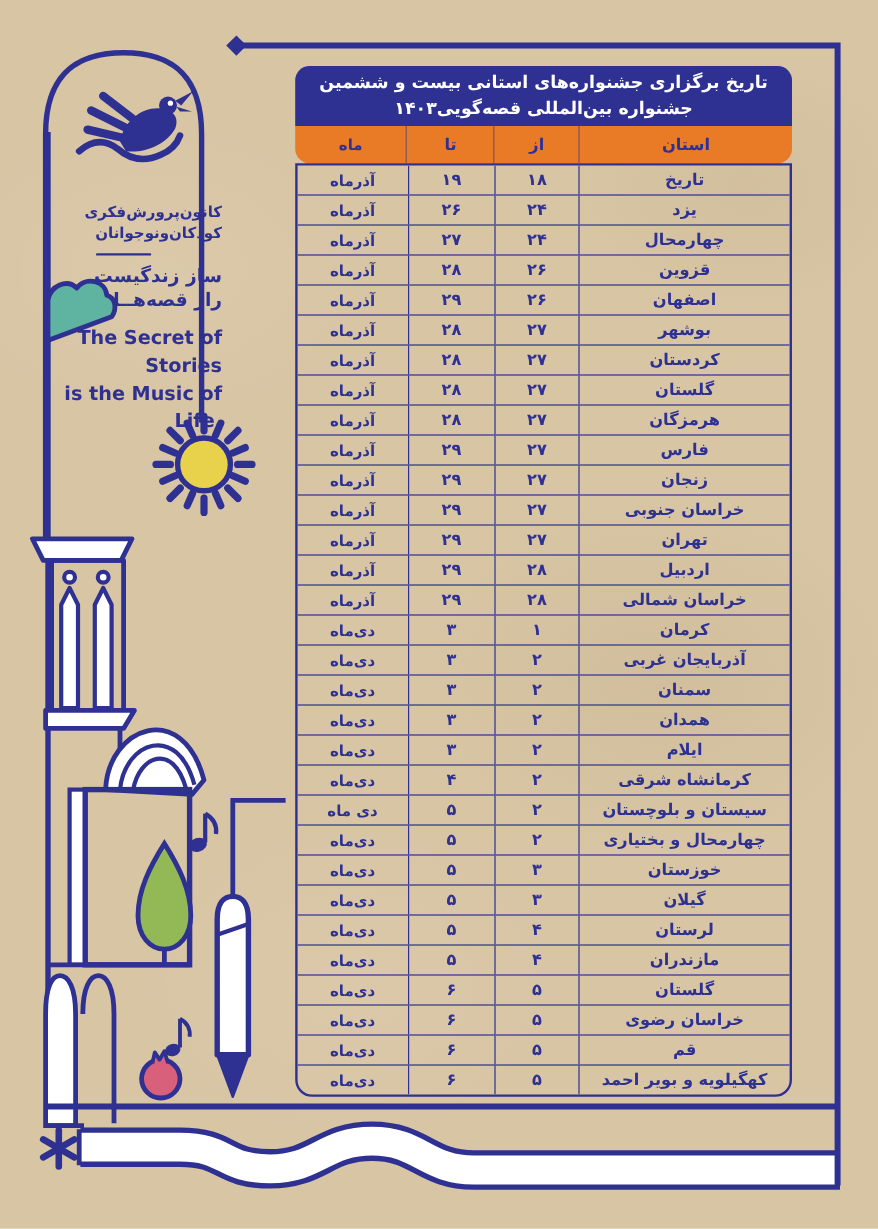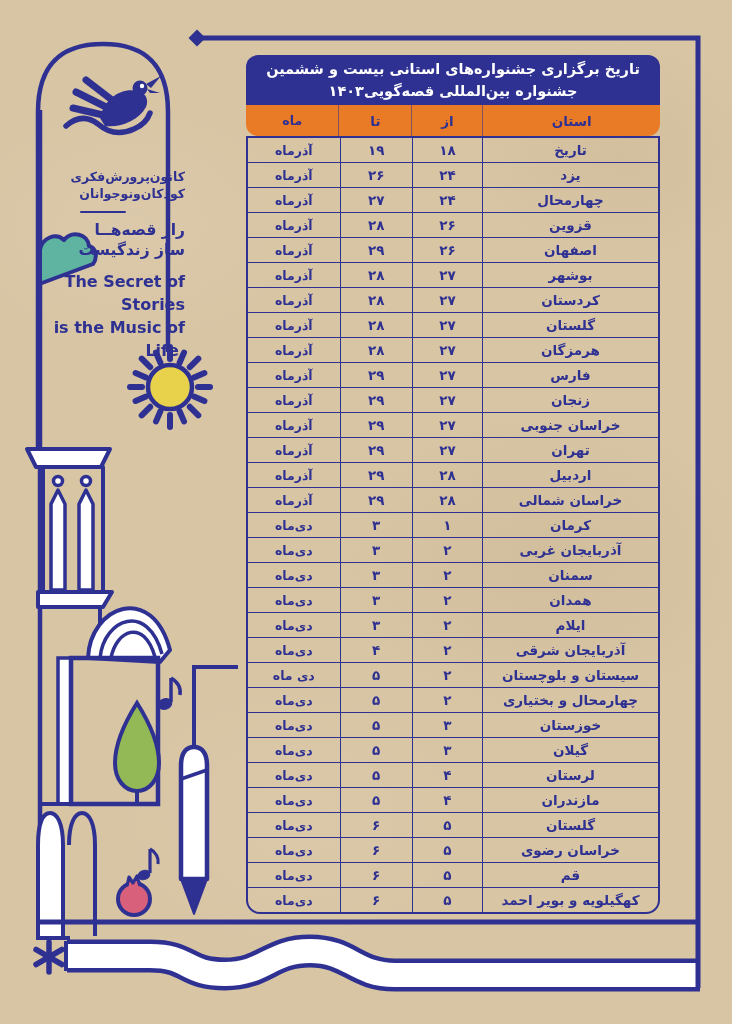--- a/index.html
+++ b/index.html
@@ -153,22 +153,22 @@
     </g>
 
     <path d="M197,38 H698 V988" fill="none" stroke="#2e3192" stroke-width="5"></path>
     <rect x="191" y="32" width="12" height="12" transform="rotate(45 197 38)" fill="#2e3192"></rect>
   </svg>
 
   <div class="logo-block">
     <div class="logo-fa">کانون‌پرورش‌فکری</div>
     <div class="logo-fa">کودکان‌ونوجوانان</div>
     <div class="logo-divider"></div>
+    <div class="slogan">ساز زندگیست</div>
     <div class="slogan">راز قصه‌هــا</div>
-    <div class="slogan">ساز زندگیست</div>
     <div class="slogan-en">
       <span>The Secret of Stories</span><br>
       <span>is the Music of Life.</span>
     </div>
   </div>
 
   <div class="table-card">
     <div class="table-title">
       <div>تاریخ برگزاری جشنواره‌های استانی بیست و ششمین</div>
       <div>جشنواره بین‌المللی قصه‌گویی۱۴۰۳</div>
@@ -314,21 +314,21 @@
     </div>
 
     <div class="trow">
       <div class="cell c-province">ایلام</div>
       <div class="cell c-from">۲</div>
       <div class="cell c-to">۳</div>
       <div class="cell c-month">دی‌ماه</div>
     </div>
 
     <div class="trow">
-      <div class="cell c-province">آذربایجان شرقی</div>
+      <div class="cell c-province">کرمانشاه شرقی</div>
       <div class="cell c-from">۲</div>
       <div class="cell c-to">۴</div>
       <div class="cell c-month">دی‌ماه</div>
     </div>
 
     <div class="trow">
       <div class="cell c-province">سیستان و بلوچستان</div>
       <div class="cell c-from">۲</div>
       <div class="cell c-to">۵</div>
       <div class="cell c-month">دی ماه</div>

